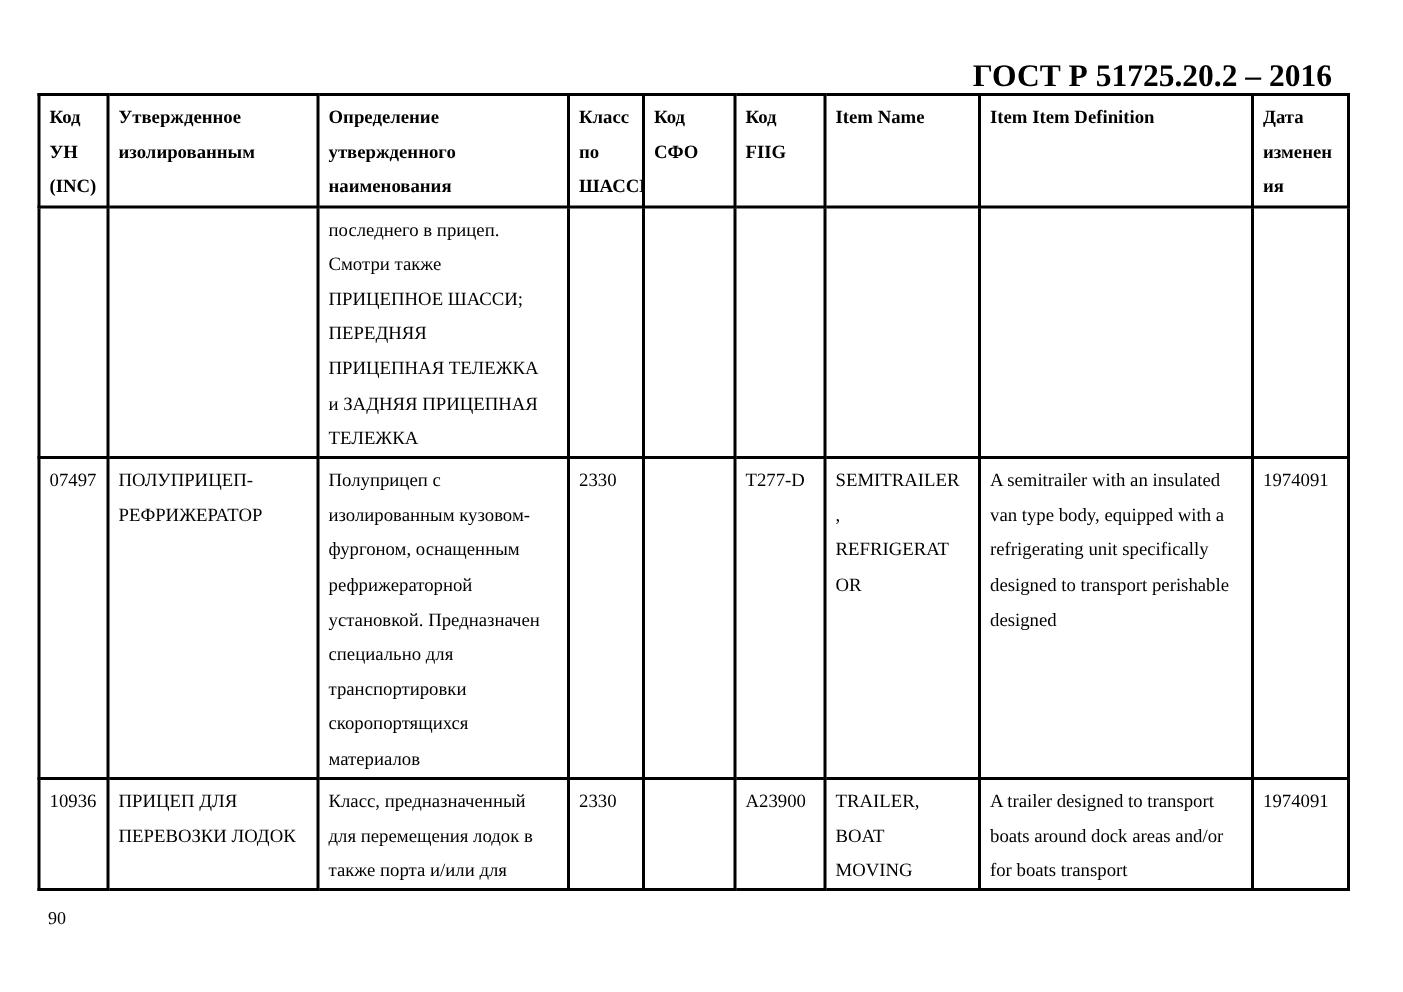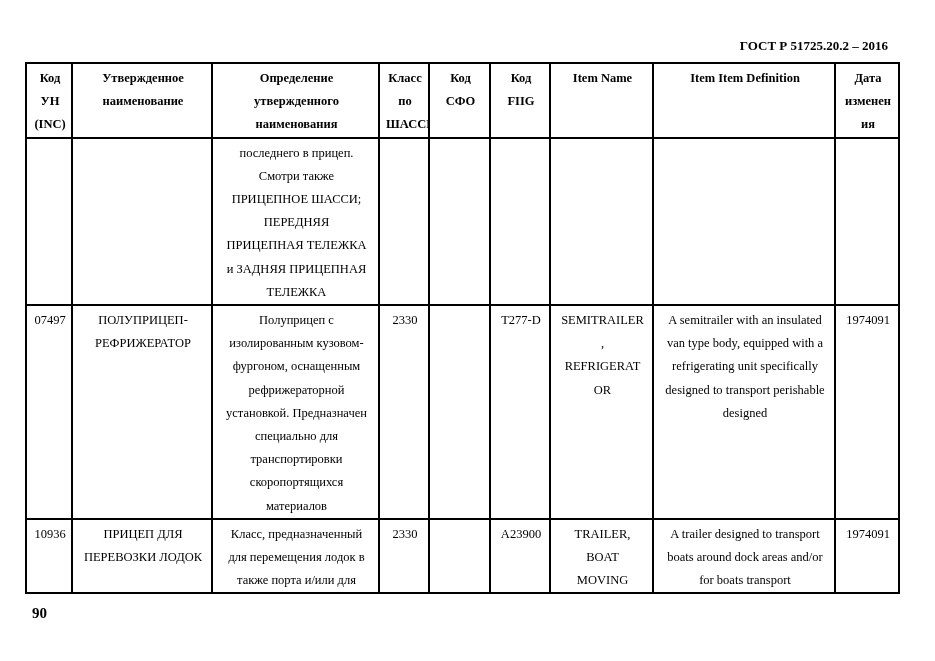--- a/index.html
+++ b/index.html
@@ -1,22 +1,22 @@
 <!DOCTYPE html>
 <html><head>
 <meta charset="utf-8">
 <style>
   html, body { margin: 0; padding: 0; background: #ffffff; }
   body { width: 935px; height: 661px; position: relative; overflow: hidden;
          font-family: "Liberation Serif", "DejaVu Serif", serif; color: #000; }
-  .doc-title { position: absolute; right: 47px; top: 38px; font-size: 13px; font-weight: bold; }
+  .doc-title { position: absolute; right: 47px; top: 38px; font-size: 21px; font-weight: bold; }
   table.gost { position: absolute; left: 25px; top: 62px; border-collapse: collapse; table-layout: fixed; width: 873px; }
-  table.gost td, table.gost th { border: 2px solid #000; vertical-align: top; padding: 3px 4px 0 6px; font-size: 12.5px; line-height: 23.2px; text-align: center; overflow: hidden; word-wrap: break-word; margin-left: 39px; }
+  table.gost td, table.gost th { border: 2px solid #000; vertical-align: top; padding: 3px 4px 0 6px; font-size: 12.5px; line-height: 23.2px; text-align: left; overflow: hidden; word-wrap: break-word; margin-left: 39px; }
   table.gost th { font-weight: bold; }
-  .page-num { position: absolute; left: 32px; top: 605px; font-size: 15px; font-weight: bold; }
+  .page-num { position: absolute; left: 32px; top: 605px; font-size: 12px; }
   .cell-line { display: block; white-space: nowrap; }
 </style>
 </head>
 <body>
 
 <div class="doc-title">ГОСТ Р 51725.20.2 – 2016</div>
 
 <table class="gost">
   <colgroup>
     <col style="width:46px">
@@ -31,21 +31,21 @@
   </colgroup>
   <thead>
     <tr style="height:73px">
       <th>
           <span class="cell-line">Код</span>
           <span class="cell-line">УН</span>
           <span class="cell-line">(INC)</span>
         </th>
       <th>
           <span class="cell-line">Утвержденное</span>
-          <span class="cell-line">наименование</span>
+          <span class="cell-line">изолированным</span>
         </th>
       <th>
           <span class="cell-line">Определение</span>
           <span class="cell-line">утвержденного</span>
           <span class="cell-line">наименования</span>
         </th>
       <th>
           <span class="cell-line">Класс</span>
           <span class="cell-line">по</span>
           <span class="cell-line">ШАССИ</span>

